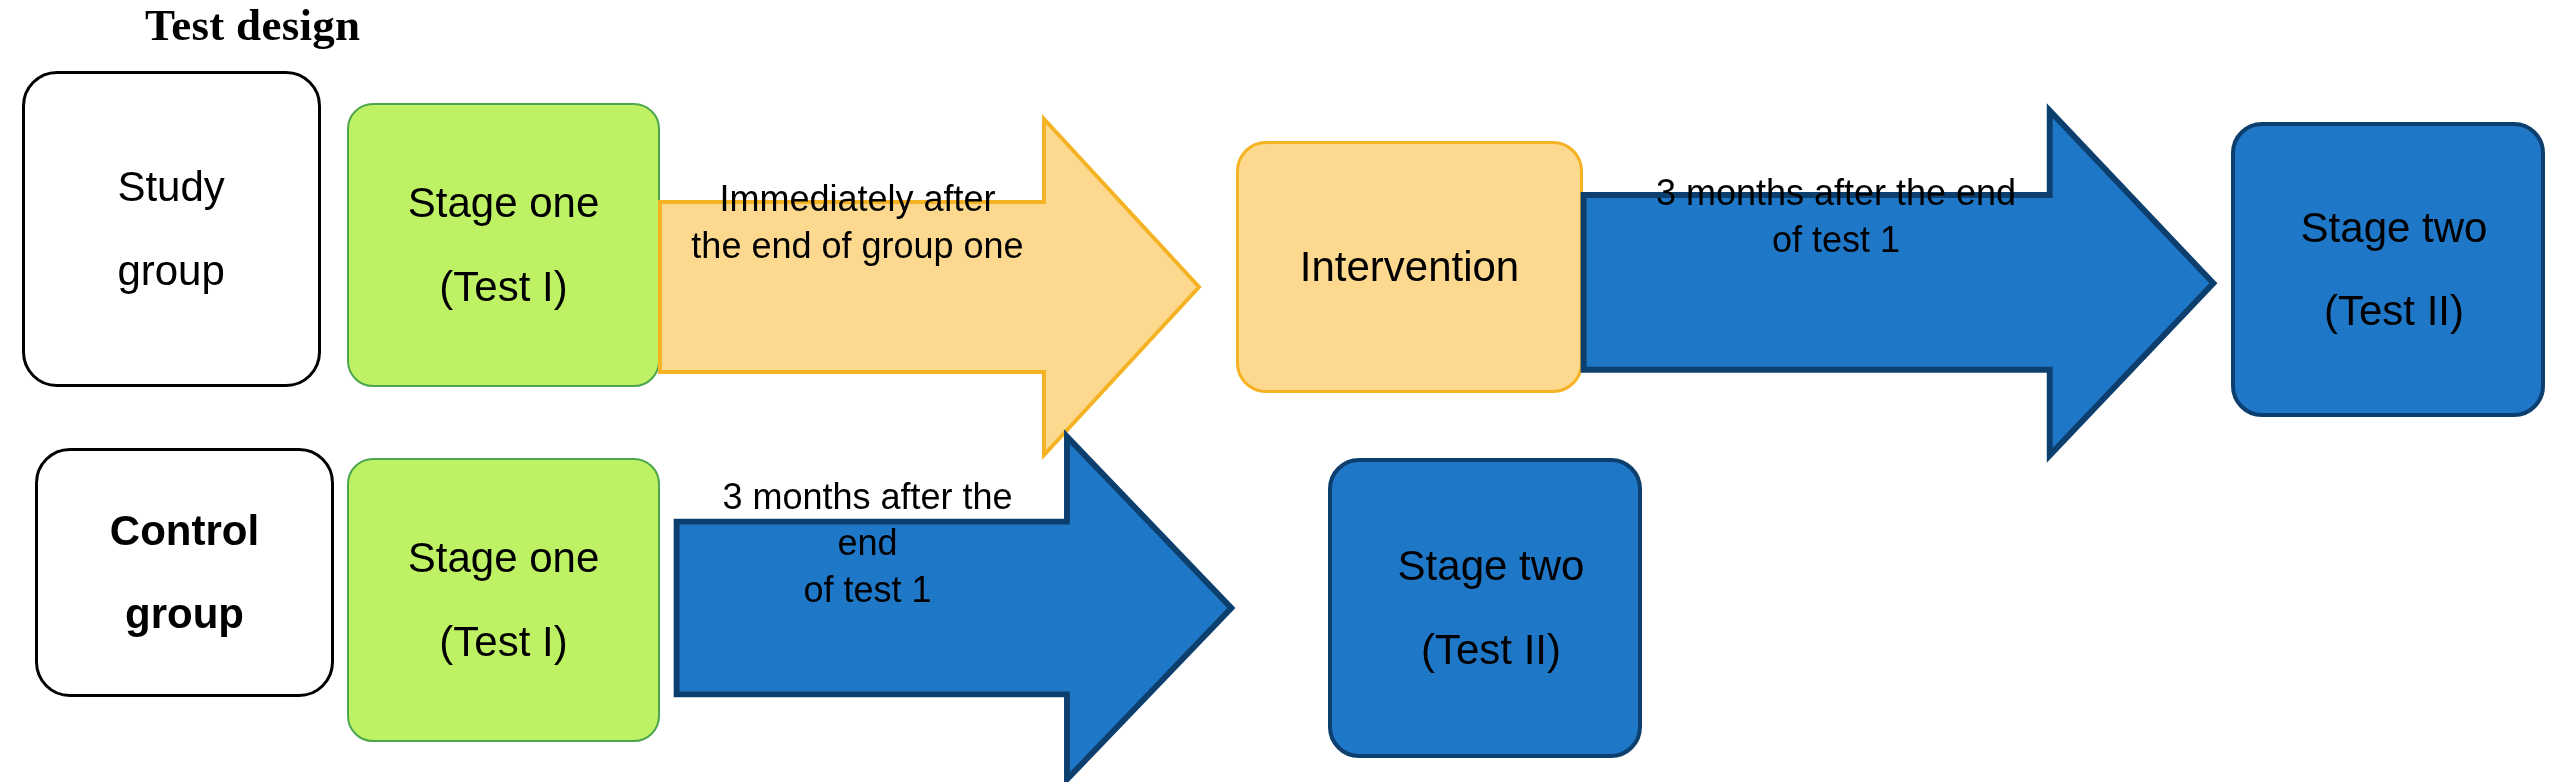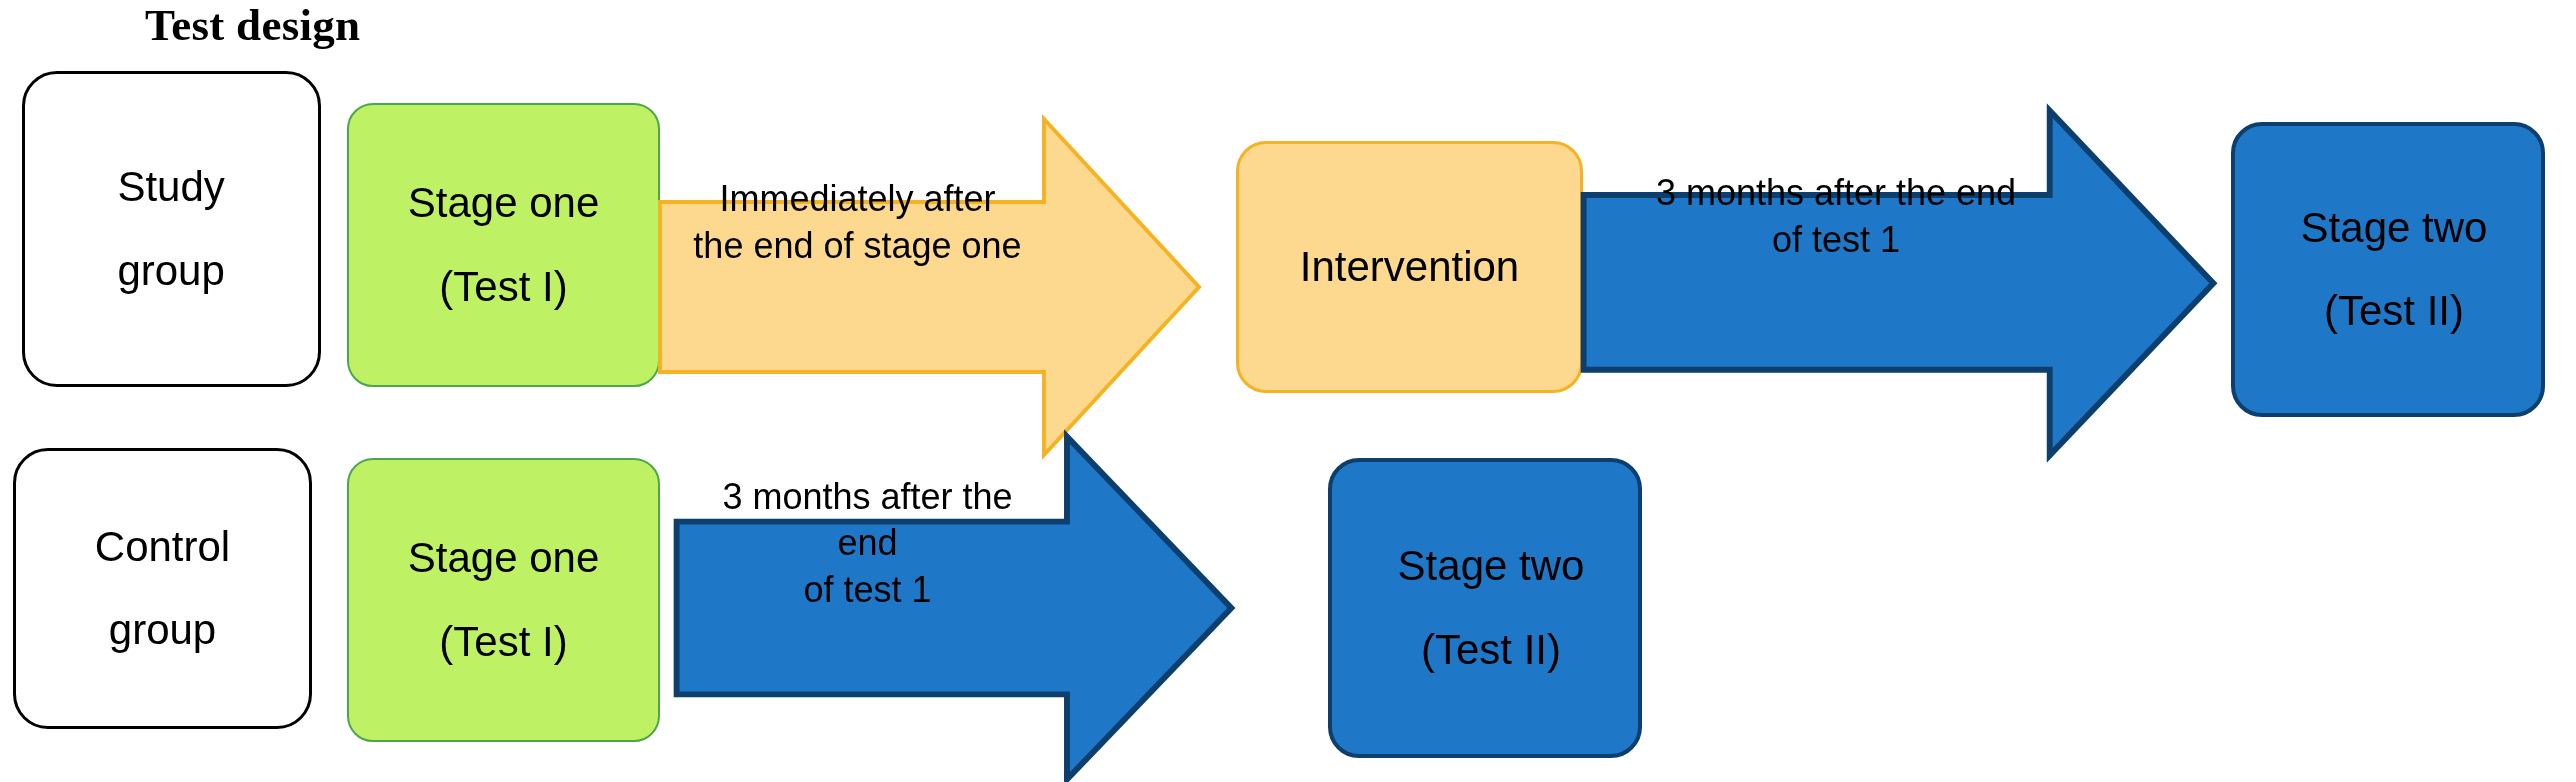--- a/index.html
+++ b/index.html
@@ -61,21 +61,21 @@
     <span class="ln">(Test I)</span>
   </div>
 
   <div class="arrowwrap" style="left:658px;top:117px;width:543px;height:340px;">
     <svg viewBox="0 0 830 520" preserveAspectRatio="none">
       <polygon points="3,130 590,130 590,3 827,260 590,517 590,390 3,390" fill="#fdd98f" stroke="#f5b324" stroke-width="6" stroke-linejoin="miter"></polygon>
     </svg>
   </div>
   <div class="arrowtxt" style="left:674px;top:147px;width:367px;height:151px;">
     <span class="ln">Immediately after</span>
-    <span class="ln">the end of stage one</span>
+    <span class="ln">the end of group one</span>
   </div>
 
   <div class="node amber" style="left:1236px;top:141px;width:347px;height:252px;">
     <span class="ln">Intervention</span>
   </div>
 
   <div class="arrowwrap" style="left:1581px;top:108px;width:635px;height:350px;">
     <svg viewBox="0 0 970 535" preserveAspectRatio="none">
       <polygon points="4,133 716,133 716,4 966,268 716,531 716,400 4,400" fill="#1f77c8" stroke="#0d3f6e" stroke-width="9" stroke-linejoin="miter"></polygon>
     </svg>
@@ -83,21 +83,21 @@
   <div class="arrowtxt" style="left:1607px;top:141px;width:458px;height:151px;">
     <span class="ln">3 months after the end</span>
     <span class="ln">of test 1</span>
   </div>
 
   <div class="node blue" style="left:2231px;top:122px;width:314px;height:295px;">
     <span class="ln">Stage two</span>
     <span class="ln">(Test II)</span>
   </div>
 
-  <div class="node plain" style="left:13px;top:448px;width:299px;height:281px;">
+  <div class="node plain" style="left:35px;top:448px;width:299px;height:249px;font-weight:bold;">
     <span class="ln">Control</span>
     <span class="ln">group</span>
   </div>
 
   <div class="node green" style="left:347px;top:458px;width:313px;height:284px;">
     <span class="ln">Stage one</span>
     <span class="ln">(Test I)</span>
   </div>
 
   <div class="arrowwrap" style="left:674px;top:434px;width:560px;height:348px;">

